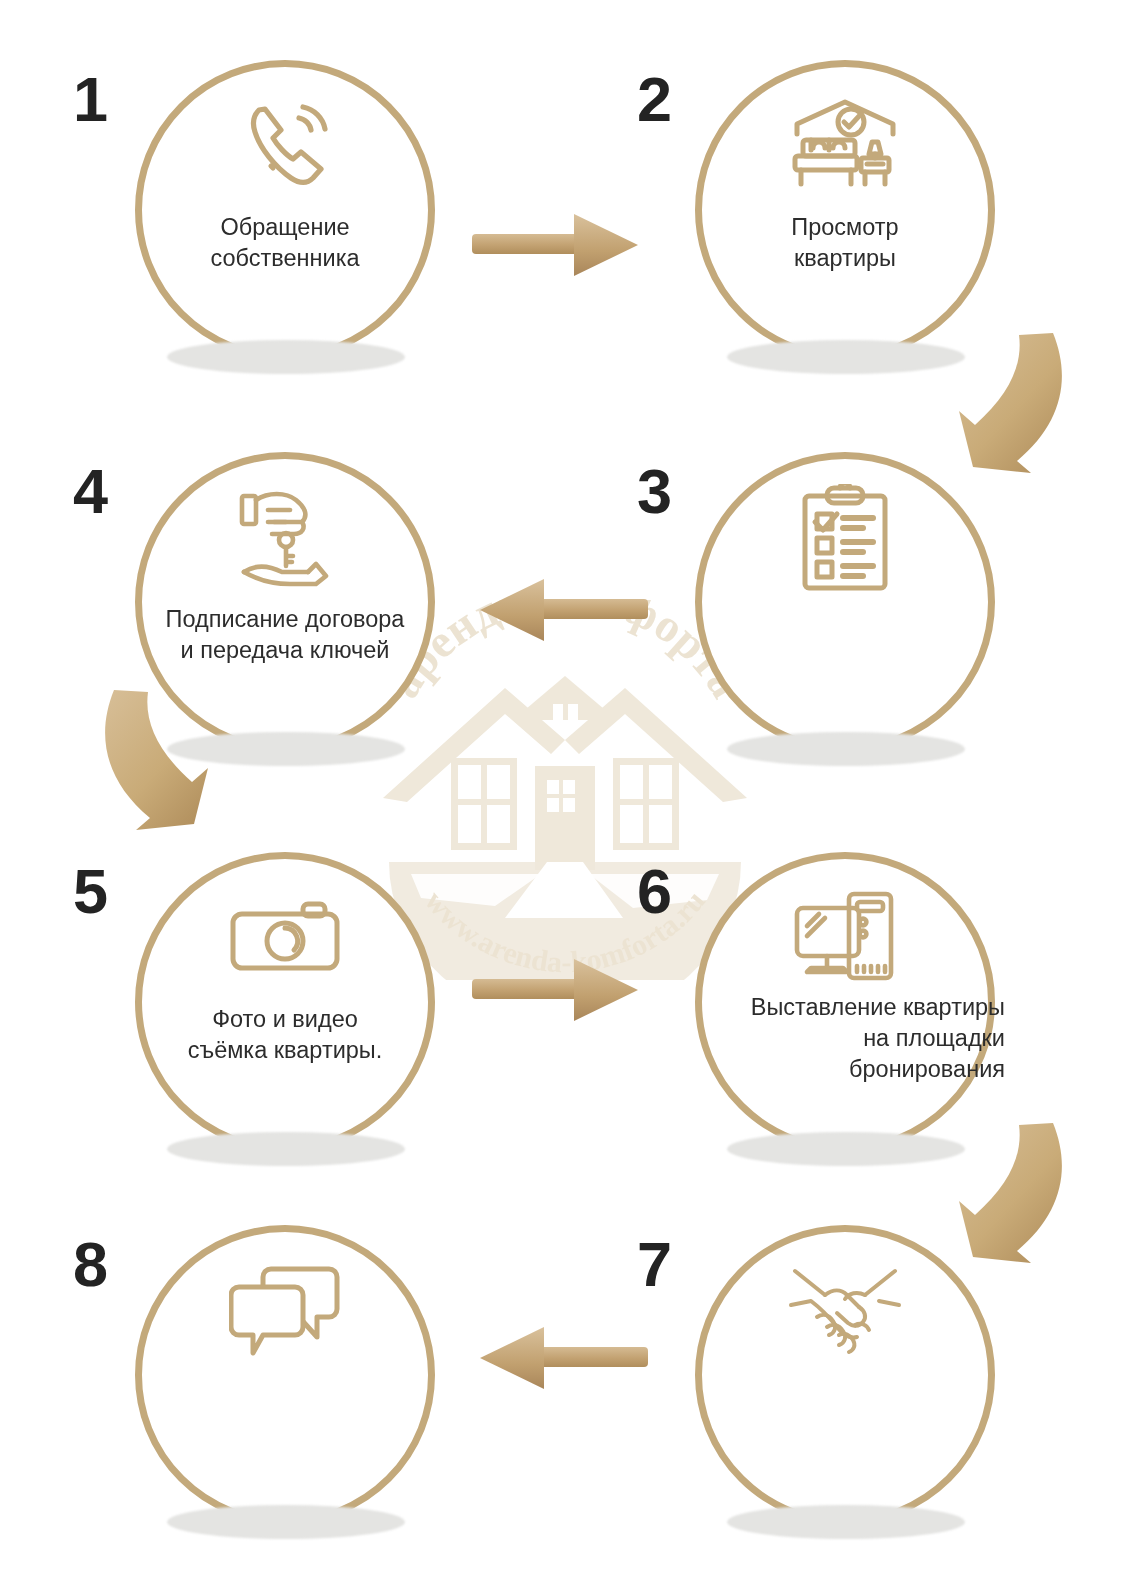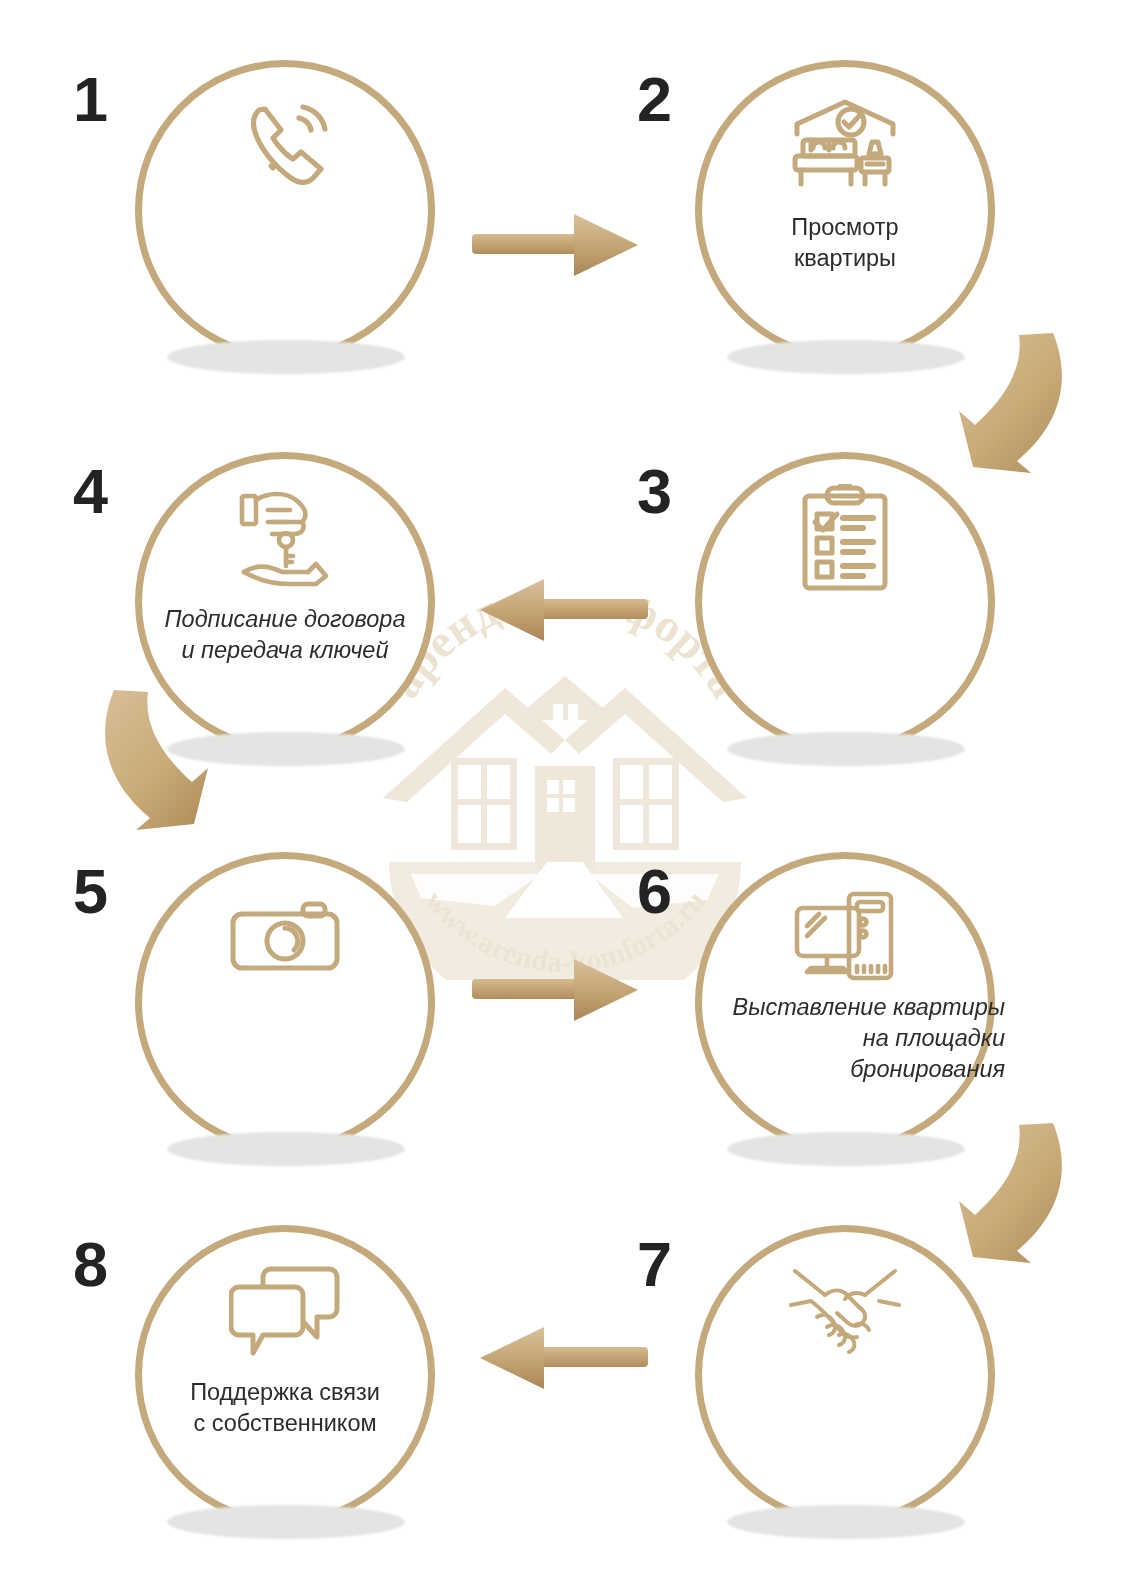--- a/index.html
+++ b/index.html
@@ -93,21 +93,21 @@
     transform: translateX(-50%);
     top: 152px;
     width: 290px;
     text-align: center;
     font-size: 23.5px;
     line-height: 1.32;
     color: #2c2c2c;
     z-index: 4;
     white-space: pre-line;
   }
-  .step-label.wide { width: 320px; left: 50%; font-style: italic; }
+  .step-label.wide { width: 320px; left: 50%; }
   .step-label.three { top: 140px; text-align: right; }
 
   
   .arrow-straight {
     position: absolute;
     z-index: 2;
   }
   .arrow-straight svg { display: block; }
 
   
@@ -179,20 +179,22 @@
     <div class="step-ring"></div>
     <div class="step-num num-left">1</div>
     <div class="step-icon">
       <svg width="104" height="100" viewBox="0 0 104 100" fill="none" stroke="#c3a97b" stroke-width="5.2" stroke-linecap="round" stroke-linejoin="round">
         <path d="M26 14 C20 20 19 27 22 36 C27 52 42 71 58 82 C67 88 74 88 80 82 L88 73 L68 56 L60 63 C53 59 44 49 40 42 L48 34 L32 13 Z"></path>
         <path d="M66 22 C72 23 77 28 78 34"></path>
         <path d="M70 11 C81 13 90 22 92 33"></path>
         <path d="M38 70 L40 72"></path>
       </svg>
     </div>
+    <div class="step-label">Обращение
+собственника</div>
   </div>
 
   <div class="step" style="left:695px; top:60px;">
     <div class="step-shadow"></div>
     <div class="step-ring"></div>
     <div class="step-num num-right">2</div>
     <div class="step-icon">
       <svg width="112" height="96" viewBox="0 0 112 96" fill="none" stroke="#c3a97b" stroke-width="5" stroke-linecap="round" stroke-linejoin="round">
         <path d="M8 36 L8 26 L56 4 L104 26 L104 36"></path>
         <circle cx="62" cy="24" r="13"></circle>
@@ -338,20 +340,22 @@
     <div class="step-ring"></div>
     <div class="step-num num-left">5</div>
     <div class="step-icon">
       <svg width="112" height="76" viewBox="0 0 112 76" fill="none" stroke="#c3a97b" stroke-width="5" stroke-linecap="round" stroke-linejoin="round">
         <rect x="4" y="14" width="104" height="54" rx="9"></rect>
         <rect x="74" y="4" width="22" height="12" rx="5"></rect>
         <circle cx="56" cy="41" r="18"></circle>
         <path d="M56 28 a13 13 0 0 1 9 22"></path>
       </svg>
     </div>
+    <div class="step-label">Фото и видео
+съёмка квартиры.</div>
   </div>
 
   <div class="arrow-straight" style="left:470px; top:945px;">
     <svg width="175" height="90" viewBox="0 0 175 90">
       <defs>
         <linearGradient id="gShaftR2" x1="0" y1="0" x2="0" y2="1">
           <stop offset="0%" stop-color="#d5bb93"></stop>
           <stop offset="55%" stop-color="#c3a272"></stop>
           <stop offset="100%" stop-color="#b08e5c"></stop>
         </linearGradient>
@@ -448,17 +452,15 @@
   <div class="step" style="left:135px; top:1225px;">
     <div class="step-shadow"></div>
     <div class="step-ring"></div>
     <div class="step-num num-left">8</div>
     <div class="step-icon">
       <svg width="112" height="92" viewBox="0 0 112 92" fill="none" stroke="#c3a97b" stroke-width="5" stroke-linecap="round" stroke-linejoin="round">
         <path d="M42 4 L100 4 a8 8 0 0 1 8 8 L108 44 a8 8 0 0 1 -8 8 L88 52 L88 72 L70 52 L42 52 a8 8 0 0 1 -8 -8 L34 12 a8 8 0 0 1 8 -8 Z"></path>
         <path d="M10 22 L66 22 a8 8 0 0 1 8 8 L74 62 a8 8 0 0 1 -8 8 L34 70 L24 88 L24 70 L10 70 a8 8 0 0 1 -8 -8 L2 30 a8 8 0 0 1 8 -8 Z" fill="#ffffff"></path>
       </svg>
     </div>
-    <div class="step-label">Поддержка связи
-с собственником</div>
   </div>
 
 </div>
 
 </body></html>

